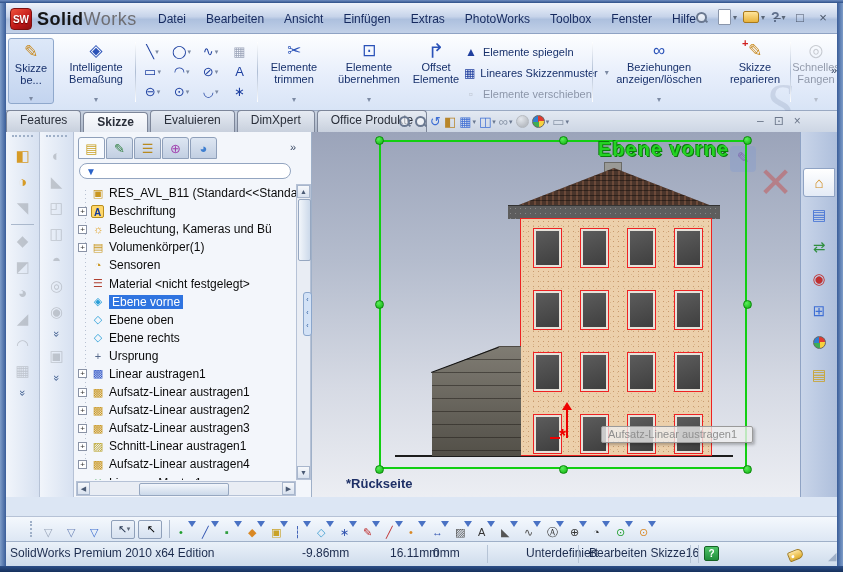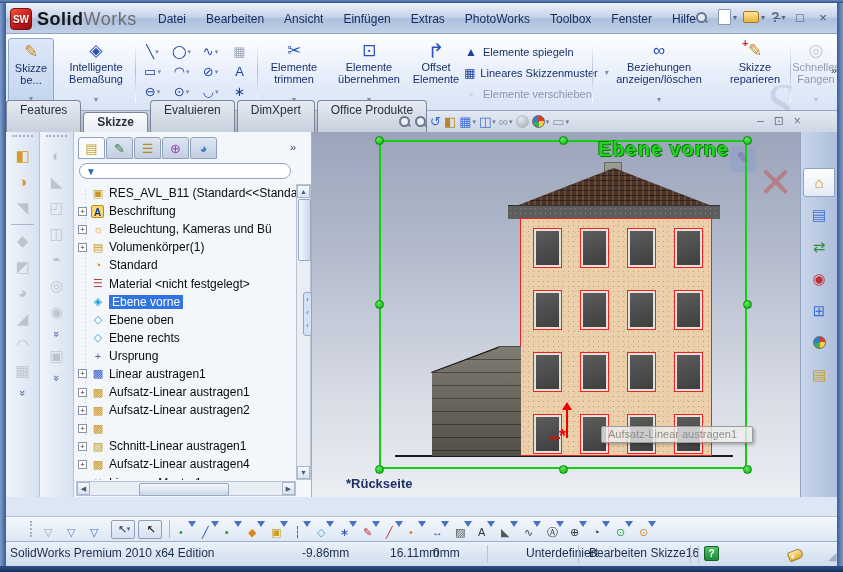--- a/index.html
+++ b/index.html
@@ -45,21 +45,21 @@
   .strow b{font-weight:normal;font-size:12px;color:#203f9e;width:14px;text-align:center;}
   .strow span{font-size:11px;color:#17306b;white-space:nowrap;}
   .strow i{font-style:normal;font-size:8px;color:#7c8aa3;margin-left:2px;}
   .plusmark{position:absolute;margin-left:-6px;margin-top:-8px;color:#d02020;font-weight:bold;font-size:11px;}
   #cmd-overflow{left:831px;top:30px;font-size:11px;color:#3a4a66;}
   #watermark{left:765px;top:38px;font-family:"Liberation Serif",serif;font-style:italic;font-size:56px;color:rgba(90,105,145,.17);z-index:0;}
   
   #tabband{left:0;top:111px;width:843px;height:21px;background:linear-gradient(#c9d2e0,#a9b4c6);}
   #tabband .lightpart{left:370px;top:0;width:473px;height:21px;background:linear-gradient(#e3e9f2,#cdd6e4);}
   #ribbontabs{left:6px;top:1px;display:flex;align-items:flex-end;height:20px;}
-  .rtab{height:32px;padding:2px 13px 0;font-size:12px;color:#2a2f3a;background:linear-gradient(#e6ebf3,#c8d0dd);border:1px solid #7d8699;border-bottom:none;border-radius:4px 4px 0 0;margin-right:2px;white-space:nowrap;}
+  .rtab{height:22px;padding:2px 13px 0;font-size:12px;color:#2a2f3a;background:linear-gradient(#e6ebf3,#c8d0dd);border:1px solid #7d8699;border-bottom:none;border-radius:4px 4px 0 0;margin-right:2px;white-space:nowrap;}
   .rtab.active{background:linear-gradient(#fafbfd,#e9edf4);font-weight:bold;height:20px;}
   #viewtoolbar{left:398px;top:1px;display:flex;align-items:center;gap:3px;height:19px;}
   .vti{display:flex;align-items:center;gap:1px;}
   .vti b{font-weight:normal;font-size:13px;line-height:15px;}
   .vti i{font-style:normal;font-size:7px;color:#6a7890;}
   .mag{position:relative;width:13px;height:13px;display:inline-block;}
   .mag::before{content:"";position:absolute;left:1px;top:1px;width:7px;height:7px;border:2px solid #6a7890;border-radius:50%;background:rgba(255,255,255,.6);}
   .mag::after{content:"";position:absolute;left:9px;top:9px;width:4px;height:2px;background:#6a7890;transform:rotate(45deg);}
   .ball-rv{width:13px;height:13px;border-radius:50%;display:inline-block;background:conic-gradient(#e03a2f 0 90deg,#f7d13e 90deg 180deg,#3fae52 180deg 270deg,#2f7fd0 270deg 360deg);border:1px solid #666;}
   .ball-gray{width:13px;height:13px;border-radius:50%;display:inline-block;background:radial-gradient(circle at 35% 30%,#eee,#9a9a9a 70%);border:1px solid #888;}
@@ -434,21 +434,21 @@
             <span class="tlabel">Beleuchtung, Kameras und Bü</span>
           </div>
           <div class="trow">
             <span class="texp">+</span>
             <span class="ticon" style="color: rgb(201, 150, 31);">▤</span>
             <span class="tlabel">Volumenkörper(1)</span>
           </div>
           <div class="trow">
             <span class="tnoexp"></span>
             <span class="ticon" style="color: rgb(201, 150, 31);">◔</span>
-            <span class="tlabel">Standard</span>
+            <span class="tlabel">Sensoren</span>
           </div>
           <div class="trow">
             <span class="tnoexp"></span>
             <span class="ticon" style="color: rgb(176, 64, 48);">☰</span>
             <span class="tlabel">Material &lt;nicht festgelegt&gt;</span>
           </div>
           <div class="trow">
             <span class="tnoexp"></span>
             <span class="ticon" style="color: rgb(42, 159, 216);">◈</span>
             <span class="tlabel sel">Ebene vorne</span>
@@ -479,20 +479,21 @@
             <span class="tlabel">Aufsatz-Linear austragen1</span>
           </div>
           <div class="trow">
             <span class="texp">+</span>
             <span class="ticon" style="color: rgb(201, 150, 31);">▩</span>
             <span class="tlabel">Aufsatz-Linear austragen2</span>
           </div>
           <div class="trow">
             <span class="texp">+</span>
             <span class="ticon" style="color: rgb(201, 150, 31);">▩</span>
+            <span class="tlabel">Aufsatz-Linear austragen3</span>
           </div>
           <div class="trow">
             <span class="texp">+</span>
             <span class="ticon" style="color: rgb(184, 160, 32);">▨</span>
             <span class="tlabel">Schnitt-Linear austragen1</span>
           </div>
           <div class="trow">
             <span class="texp">+</span>
             <span class="ticon" style="color: rgb(201, 150, 31);">▩</span>
             <span class="tlabel">Aufsatz-Linear austragen4</span>

